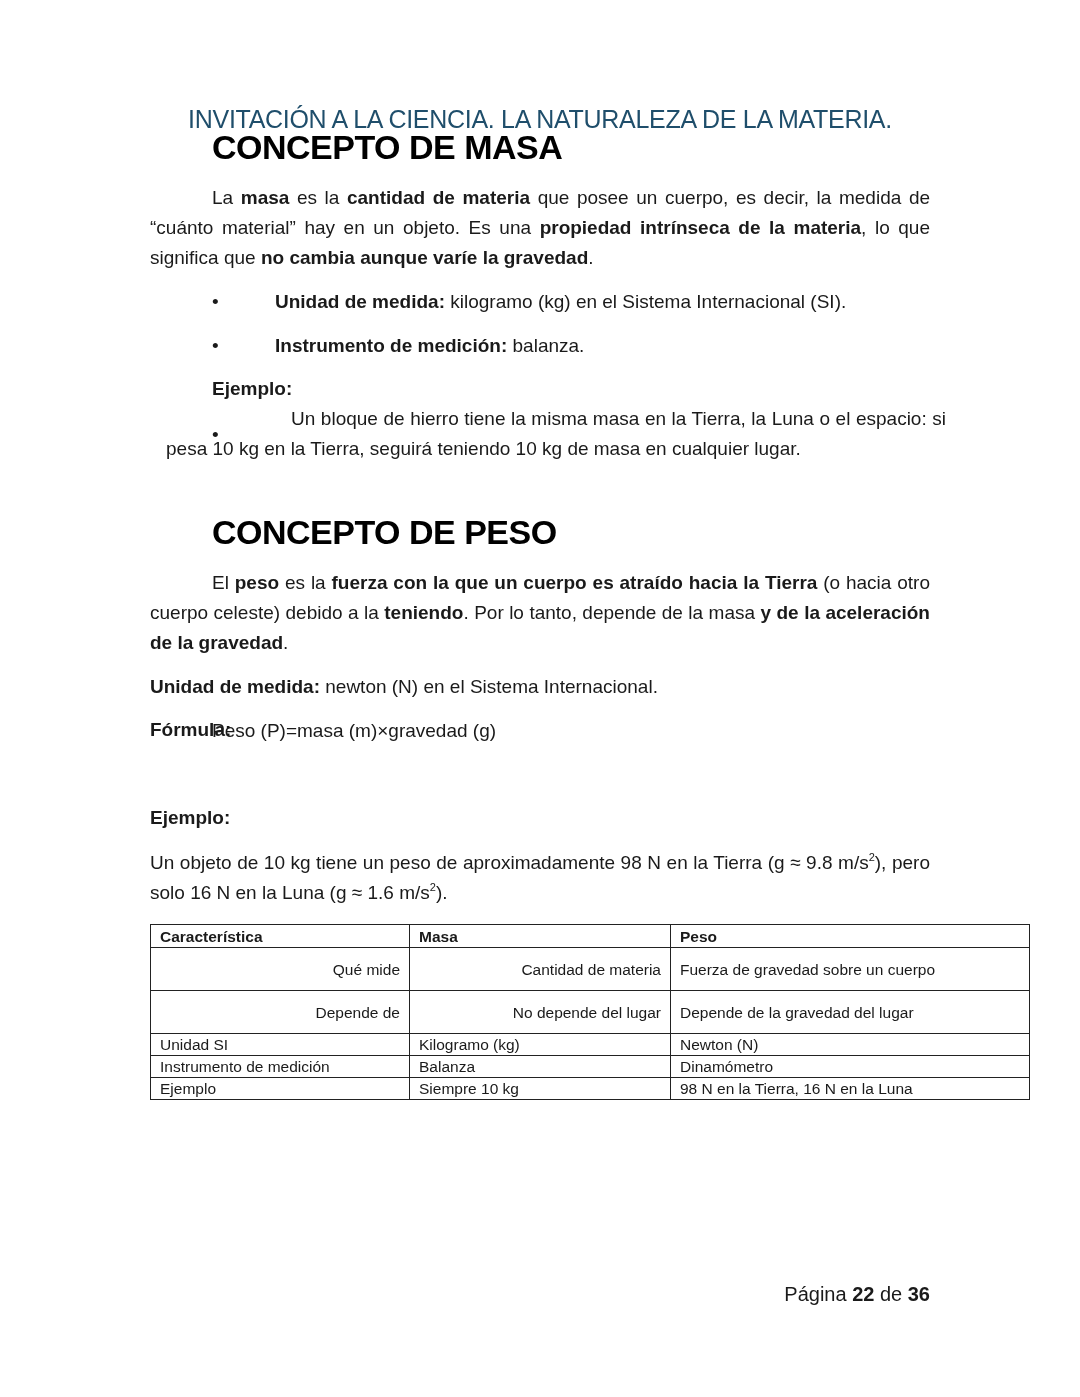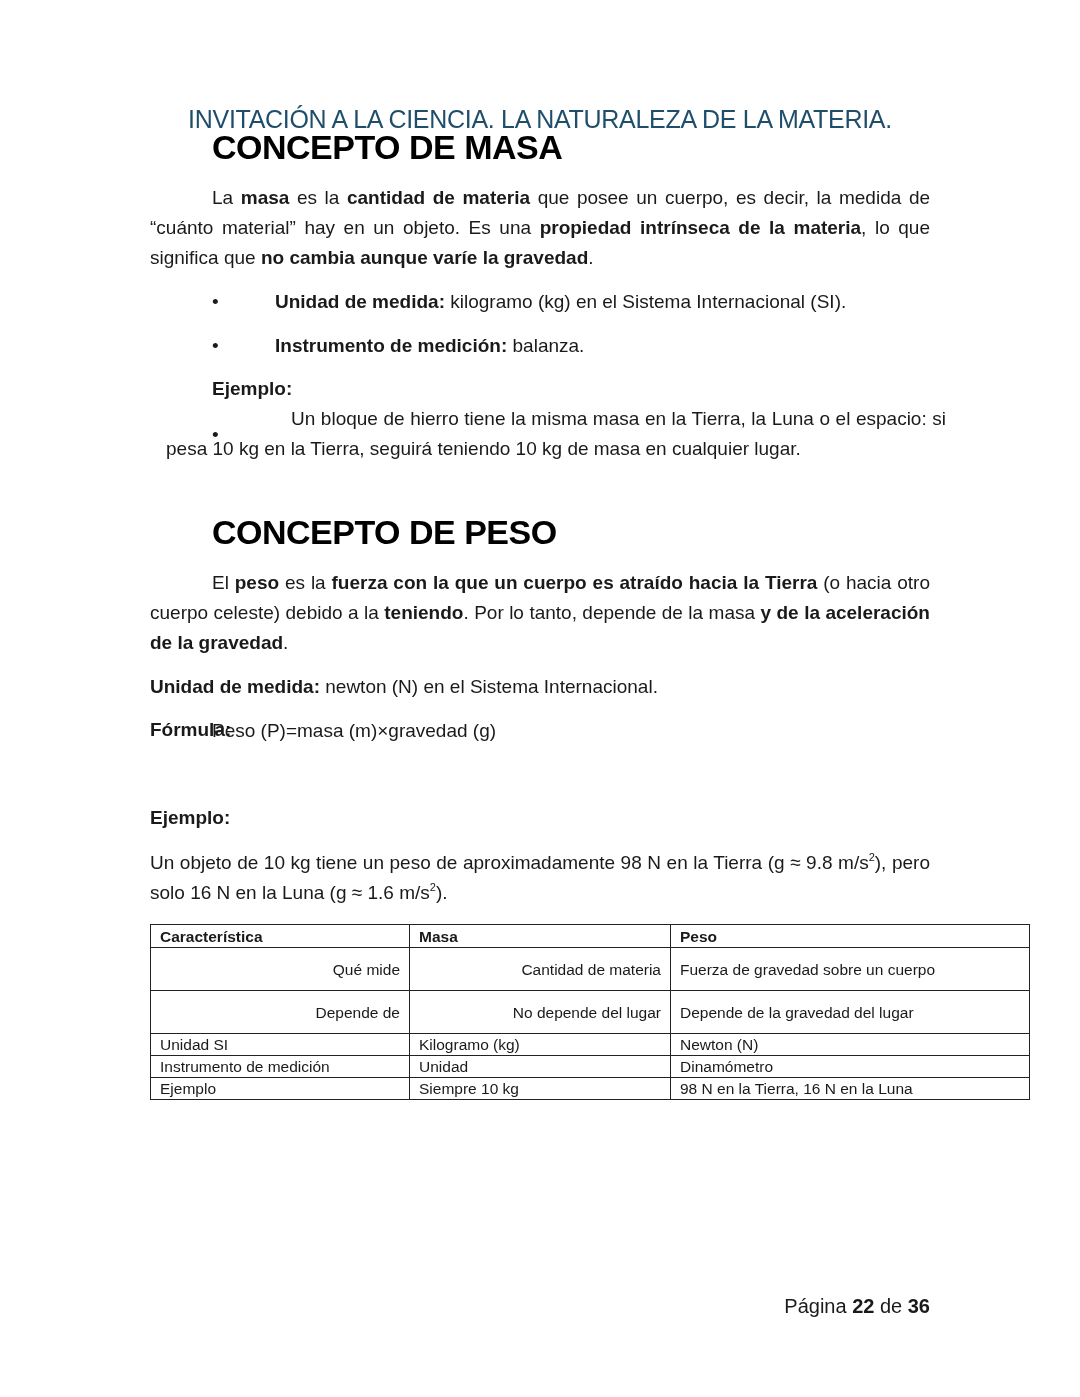--- a/index.html
+++ b/index.html
@@ -40,21 +40,21 @@
     text-align: left; line-height: 21px;
   }
   table.cmp th { font-weight: bold; height: 22px; }
   table.cmp td.c1 { width: 240px; }
   table.cmp td.c2 { width: 242px; }
   table.cmp td.just { text-align: justify; text-align-last: left; }
   table.cmp tr.tall td { height: 42px; text-align: right; }
   table.cmp tr.short td { height: 20px; }
 
   .footer {
-    position: absolute; right: 150px; top: 1283px; font-size: 20px; color: #1a1a1a; margin-top: 12px;
+    position: absolute; right: 150px; top: 1283px; font-size: 20px; color: #1a1a1a;
   }
 </style>
 </head>
 <body>
 
 <div class="page">
 
   <div class="running-header">INVITACIÓN A LA CIENCIA. LA NATURALEZA DE LA MATERIA.</div>
 
   <h1 class="h1" style="top:128px;">CONCEPTO DE MASA</h1>
@@ -107,21 +107,21 @@
       <td class="c2">No depende del lugar</td>
       <td class="just">Depende de la gravedad del lugar</td>
     </tr>
     <tr class="short">
       <td class="c1">Unidad SI</td>
       <td class="c2">Kilogramo (kg)</td>
       <td>Newton (N)</td>
     </tr>
     <tr class="short">
       <td class="c1">Instrumento de medición</td>
-      <td class="c2">Unidad</td>
+      <td class="c2">Balanza</td>
       <td>Dinamómetro</td>
     </tr>
     <tr class="short">
       <td class="c1">Ejemplo</td>
       <td class="c2">Siempre 10 kg</td>
       <td>98 N en la Tierra, 16 N en la Luna</td>
     </tr>
   </tbody>
     </table>
 

